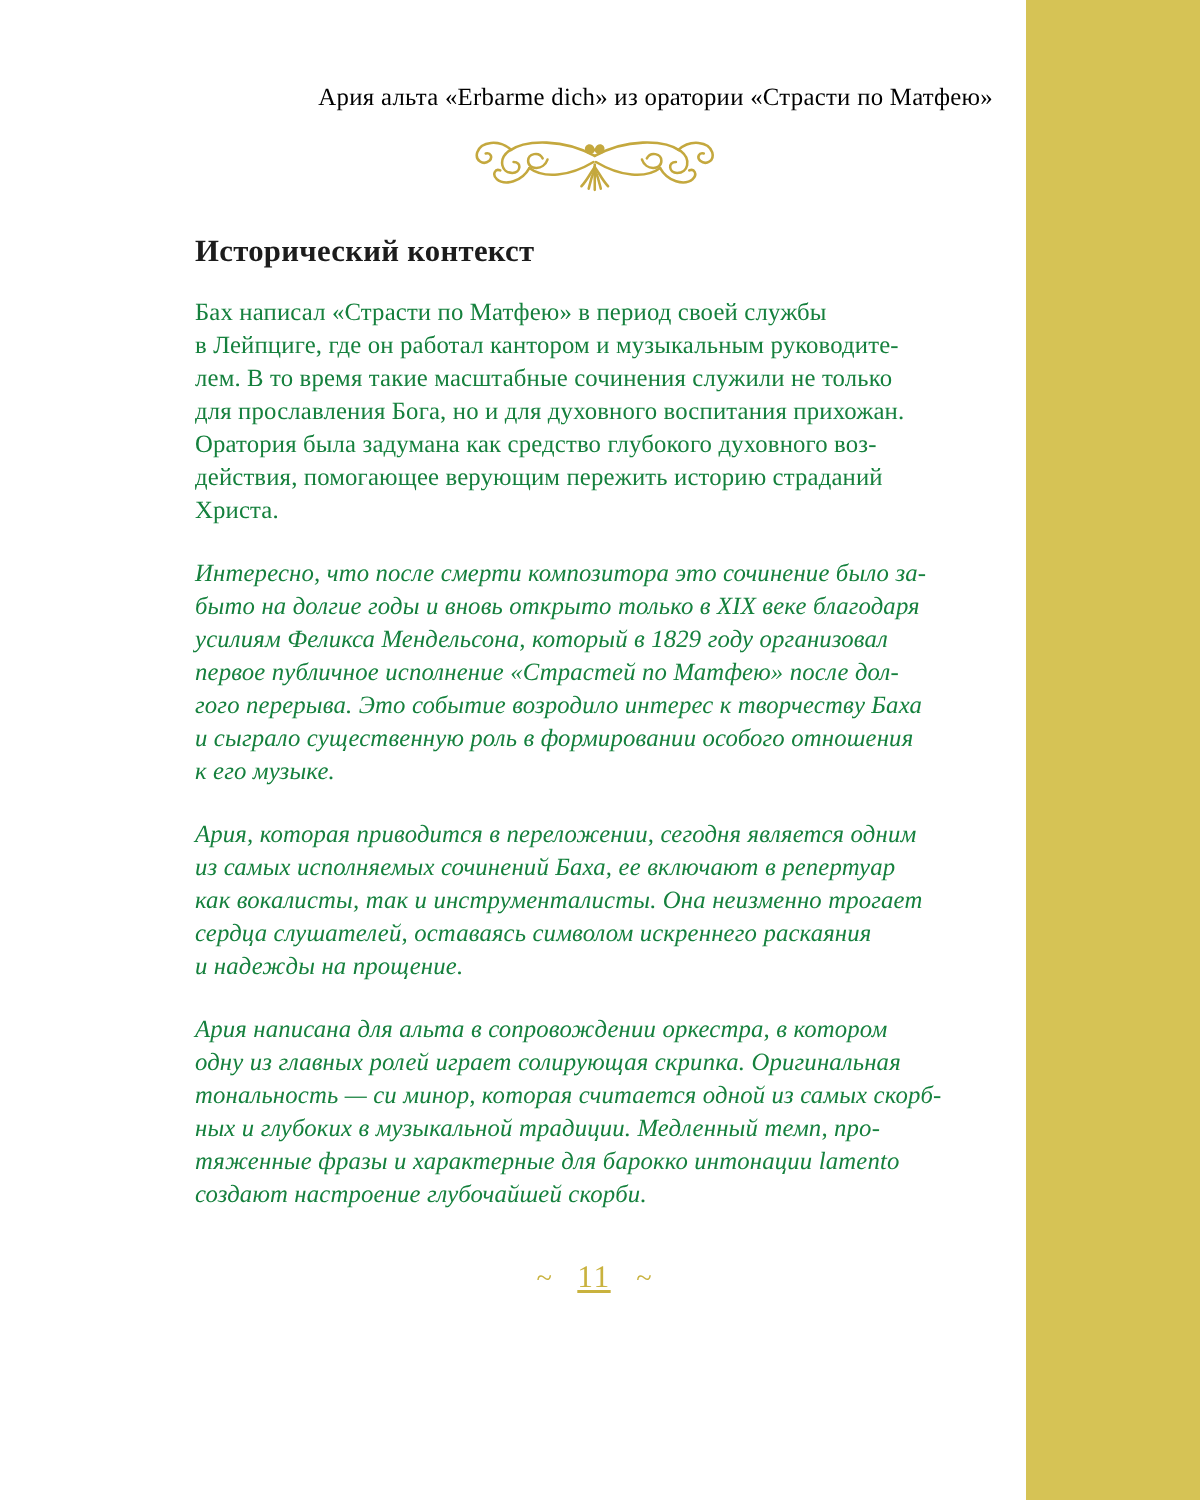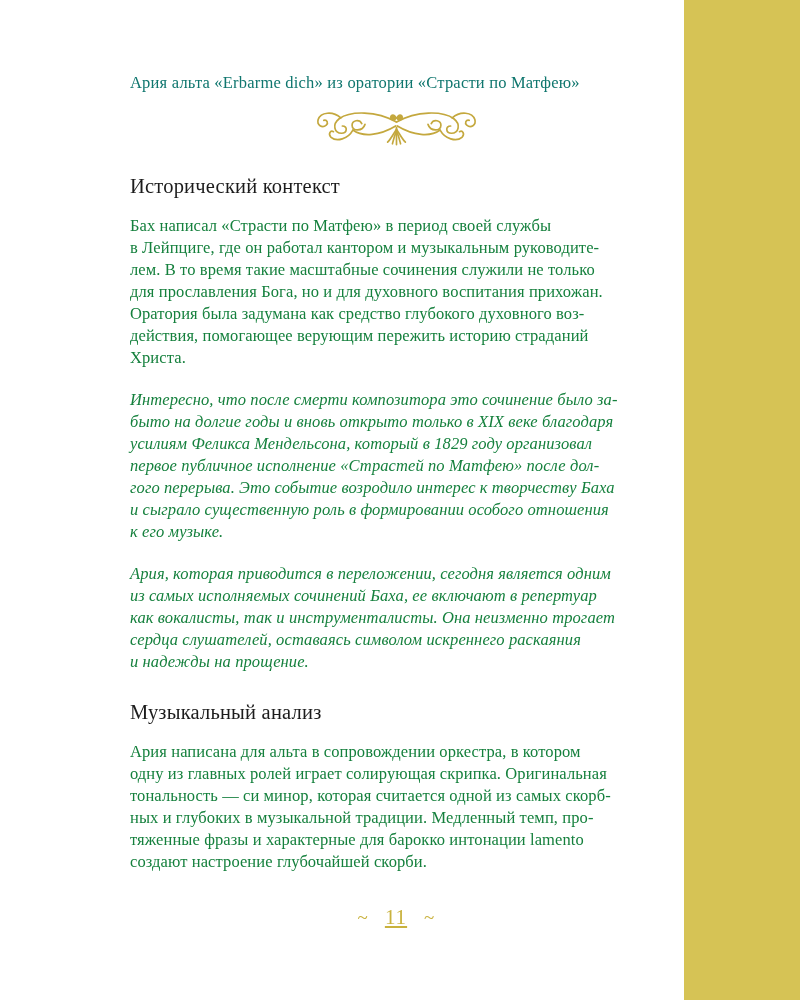--- a/index.html
+++ b/index.html
@@ -19,37 +19,37 @@
     height: 1000px;
     background: #d6c355;
   }
   .content {
     position: absolute;
     left: 130px;
     top: 0;
     width: 532px;
   }
   .running-title {
-    margin-top: 72px;
-    text-align: left;
+    margin-top: 54px;
+    text-align: right;
     font-size: 16.5px;
     line-height: 21px;
-    color: #0f766e;
+    color: #000000;
     letter-spacing: 0.2px;
   }
   .flourish-wrap {
     margin-top: 12px;
     height: 42px;
     text-align: center;
   }
   .section-heading {
     margin: 27px 0 0 0;
     font-size: 20.5px;
     line-height: 25px;
-    font-weight: normal;
+    font-weight: bold;
     color: #1c1c1c;
     letter-spacing: 0.2px;
   }
   .body-paragraph {
     margin: 16px 0 0 0;
     font-size: 16.5px;
     line-height: 22px;
     color: #15803d;
     white-space: pre-line;
     letter-spacing: 0.1px;
@@ -122,21 +122,20 @@
 гого перерыва. Это событие возродило интерес к творчеству Баха
 и сыграло существенную роль в формировании особого отношения
 к его музыке.</p>
 
   <p class="body-paragraph">Ария, которая приводится в переложении, сегодня является одним
 из самых исполняемых сочинений Баха, ее включают в репертуар
 как вокалисты, так и инструменталисты. Она неизменно трогает
 сердца слушателей, оставаясь символом искреннего раскаяния
 и надежды на прощение.</p>
 
-  <h1 class="section-heading">Музыкальный анализ</h1>
 
   <p class="body-paragraph">Ария написана для альта в сопровождении оркестра, в котором
 одну из главных ролей играет солирующая скрипка. Оригинальная
 тональность — си минор, которая считается одной из самых скорб-
 ных и глубоких в музыкальной традиции. Медленный темп, про-
 тяженные фразы и характерные для барокко интонации lamento
 создают настроение глубочайшей скорби.</p>
 
   <div class="page-footer">
     <span class="tilde">~</span>

